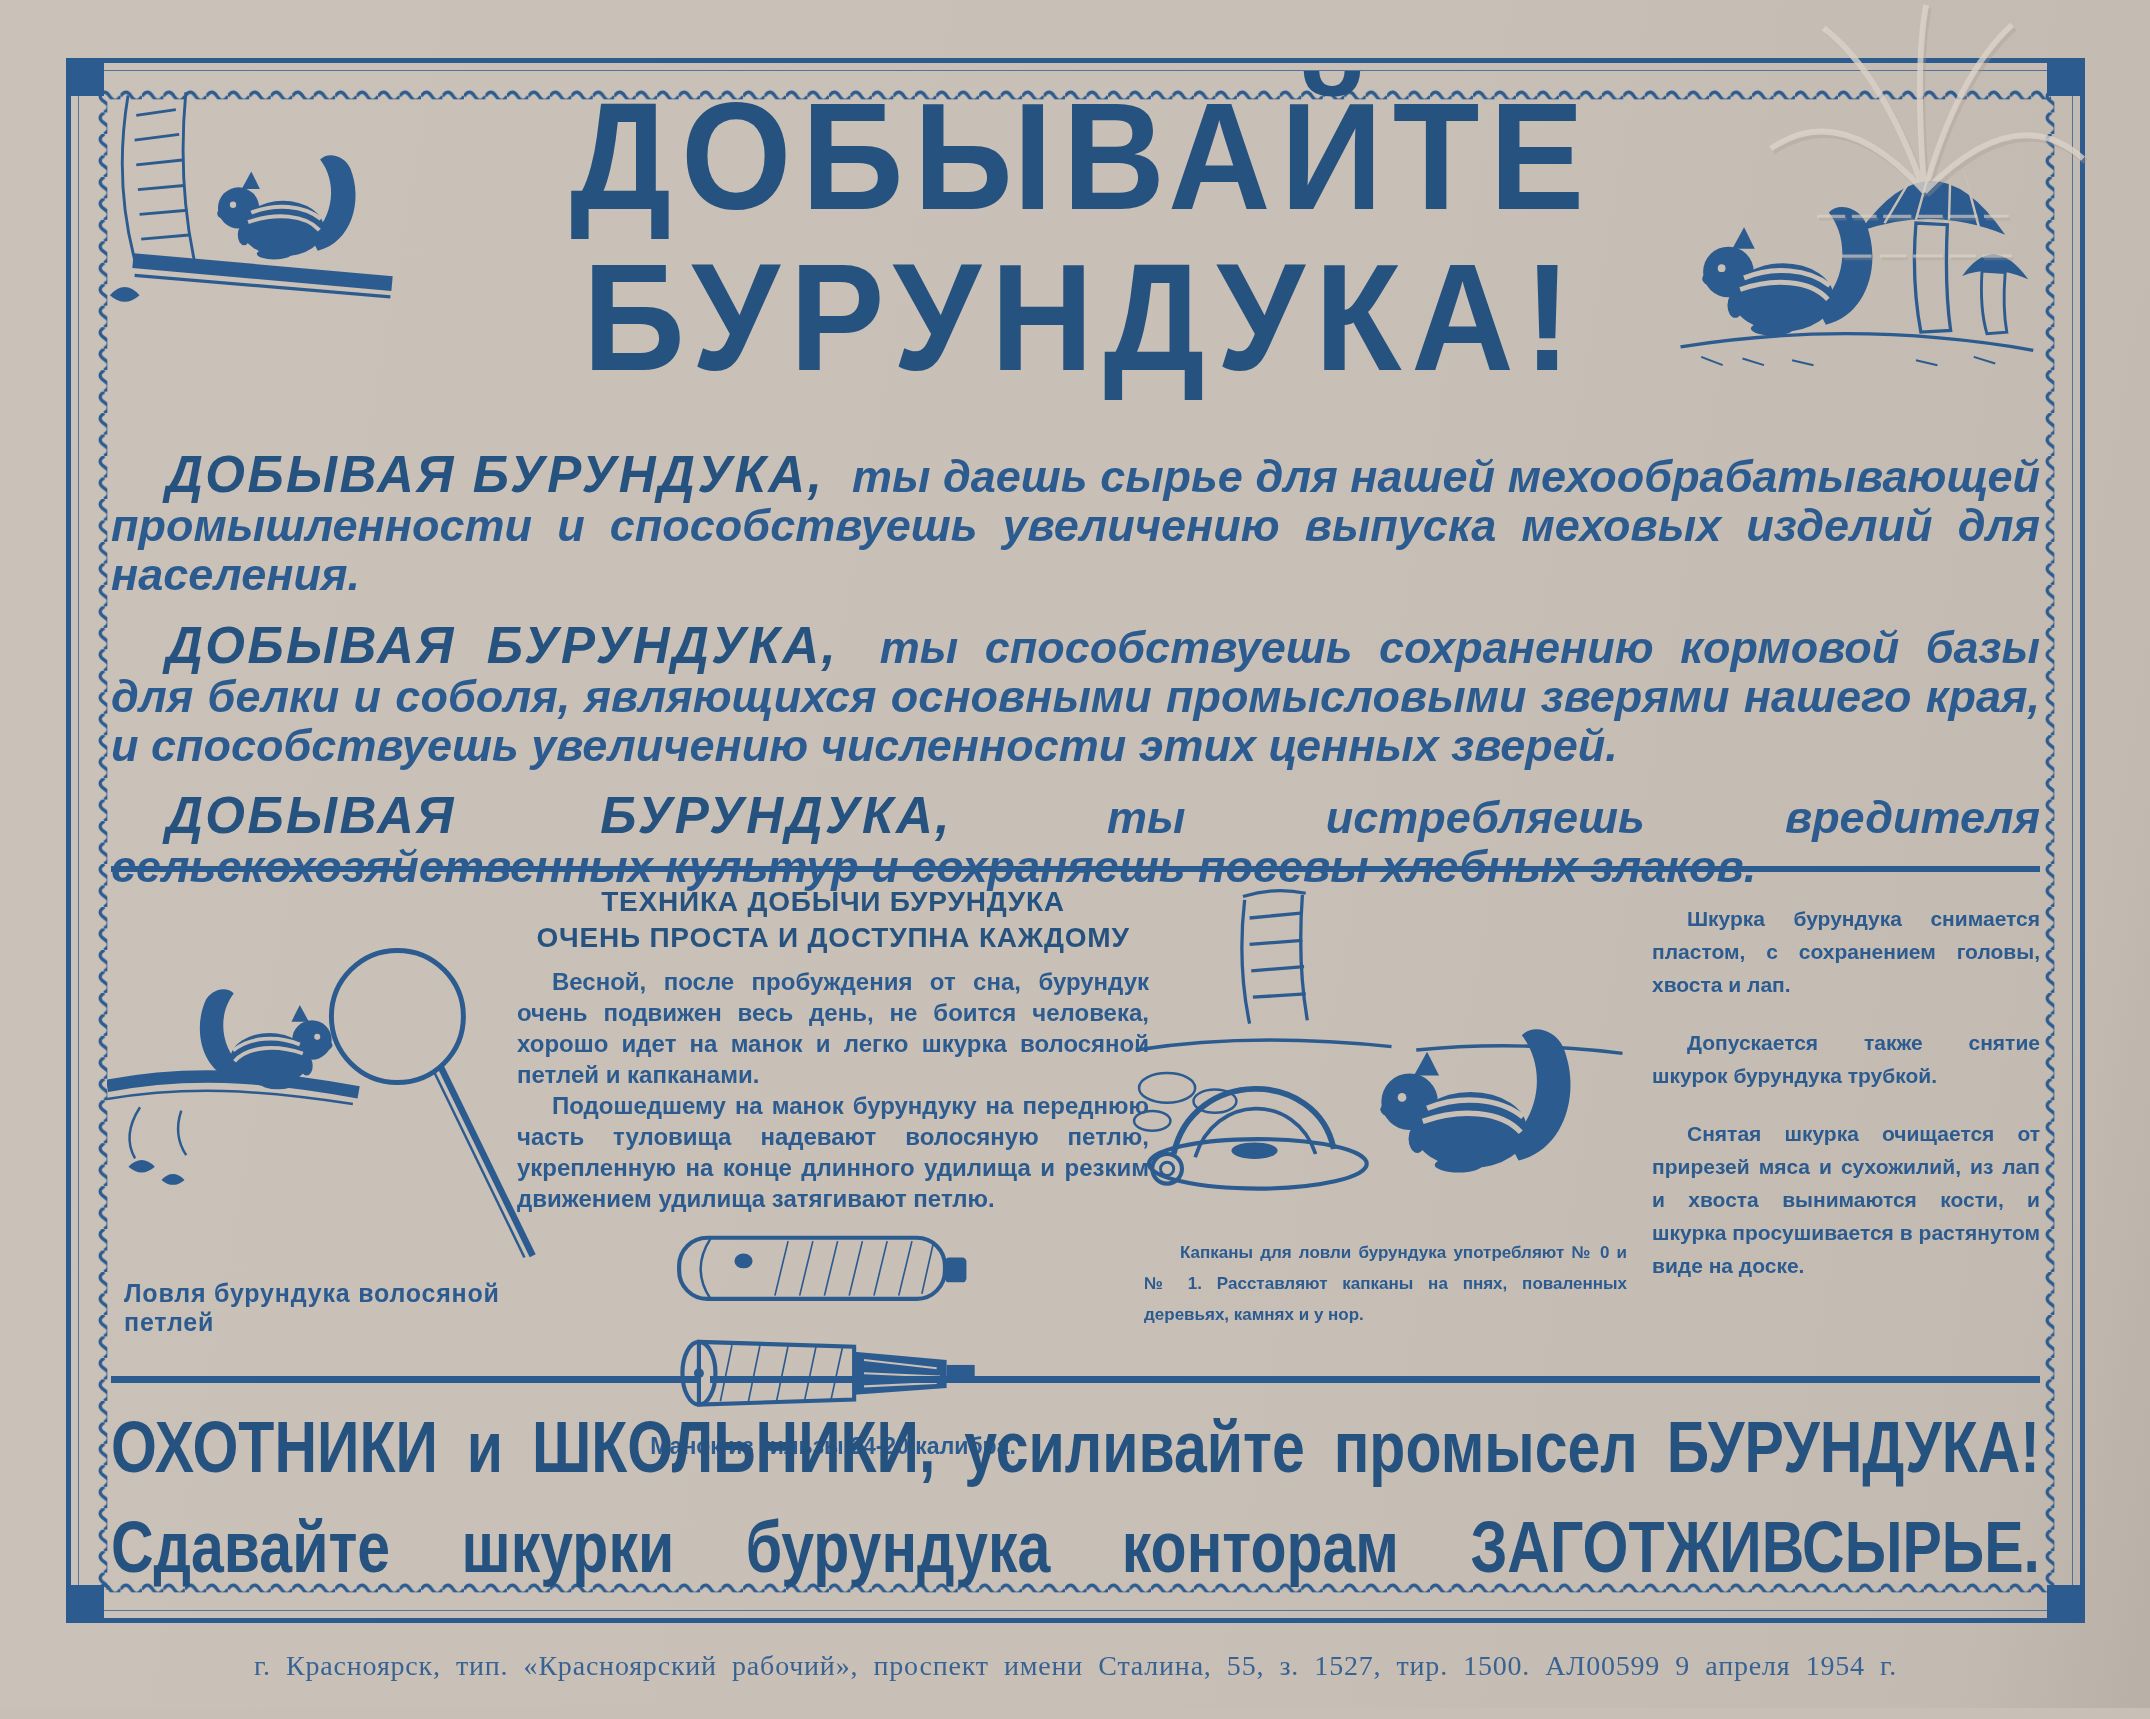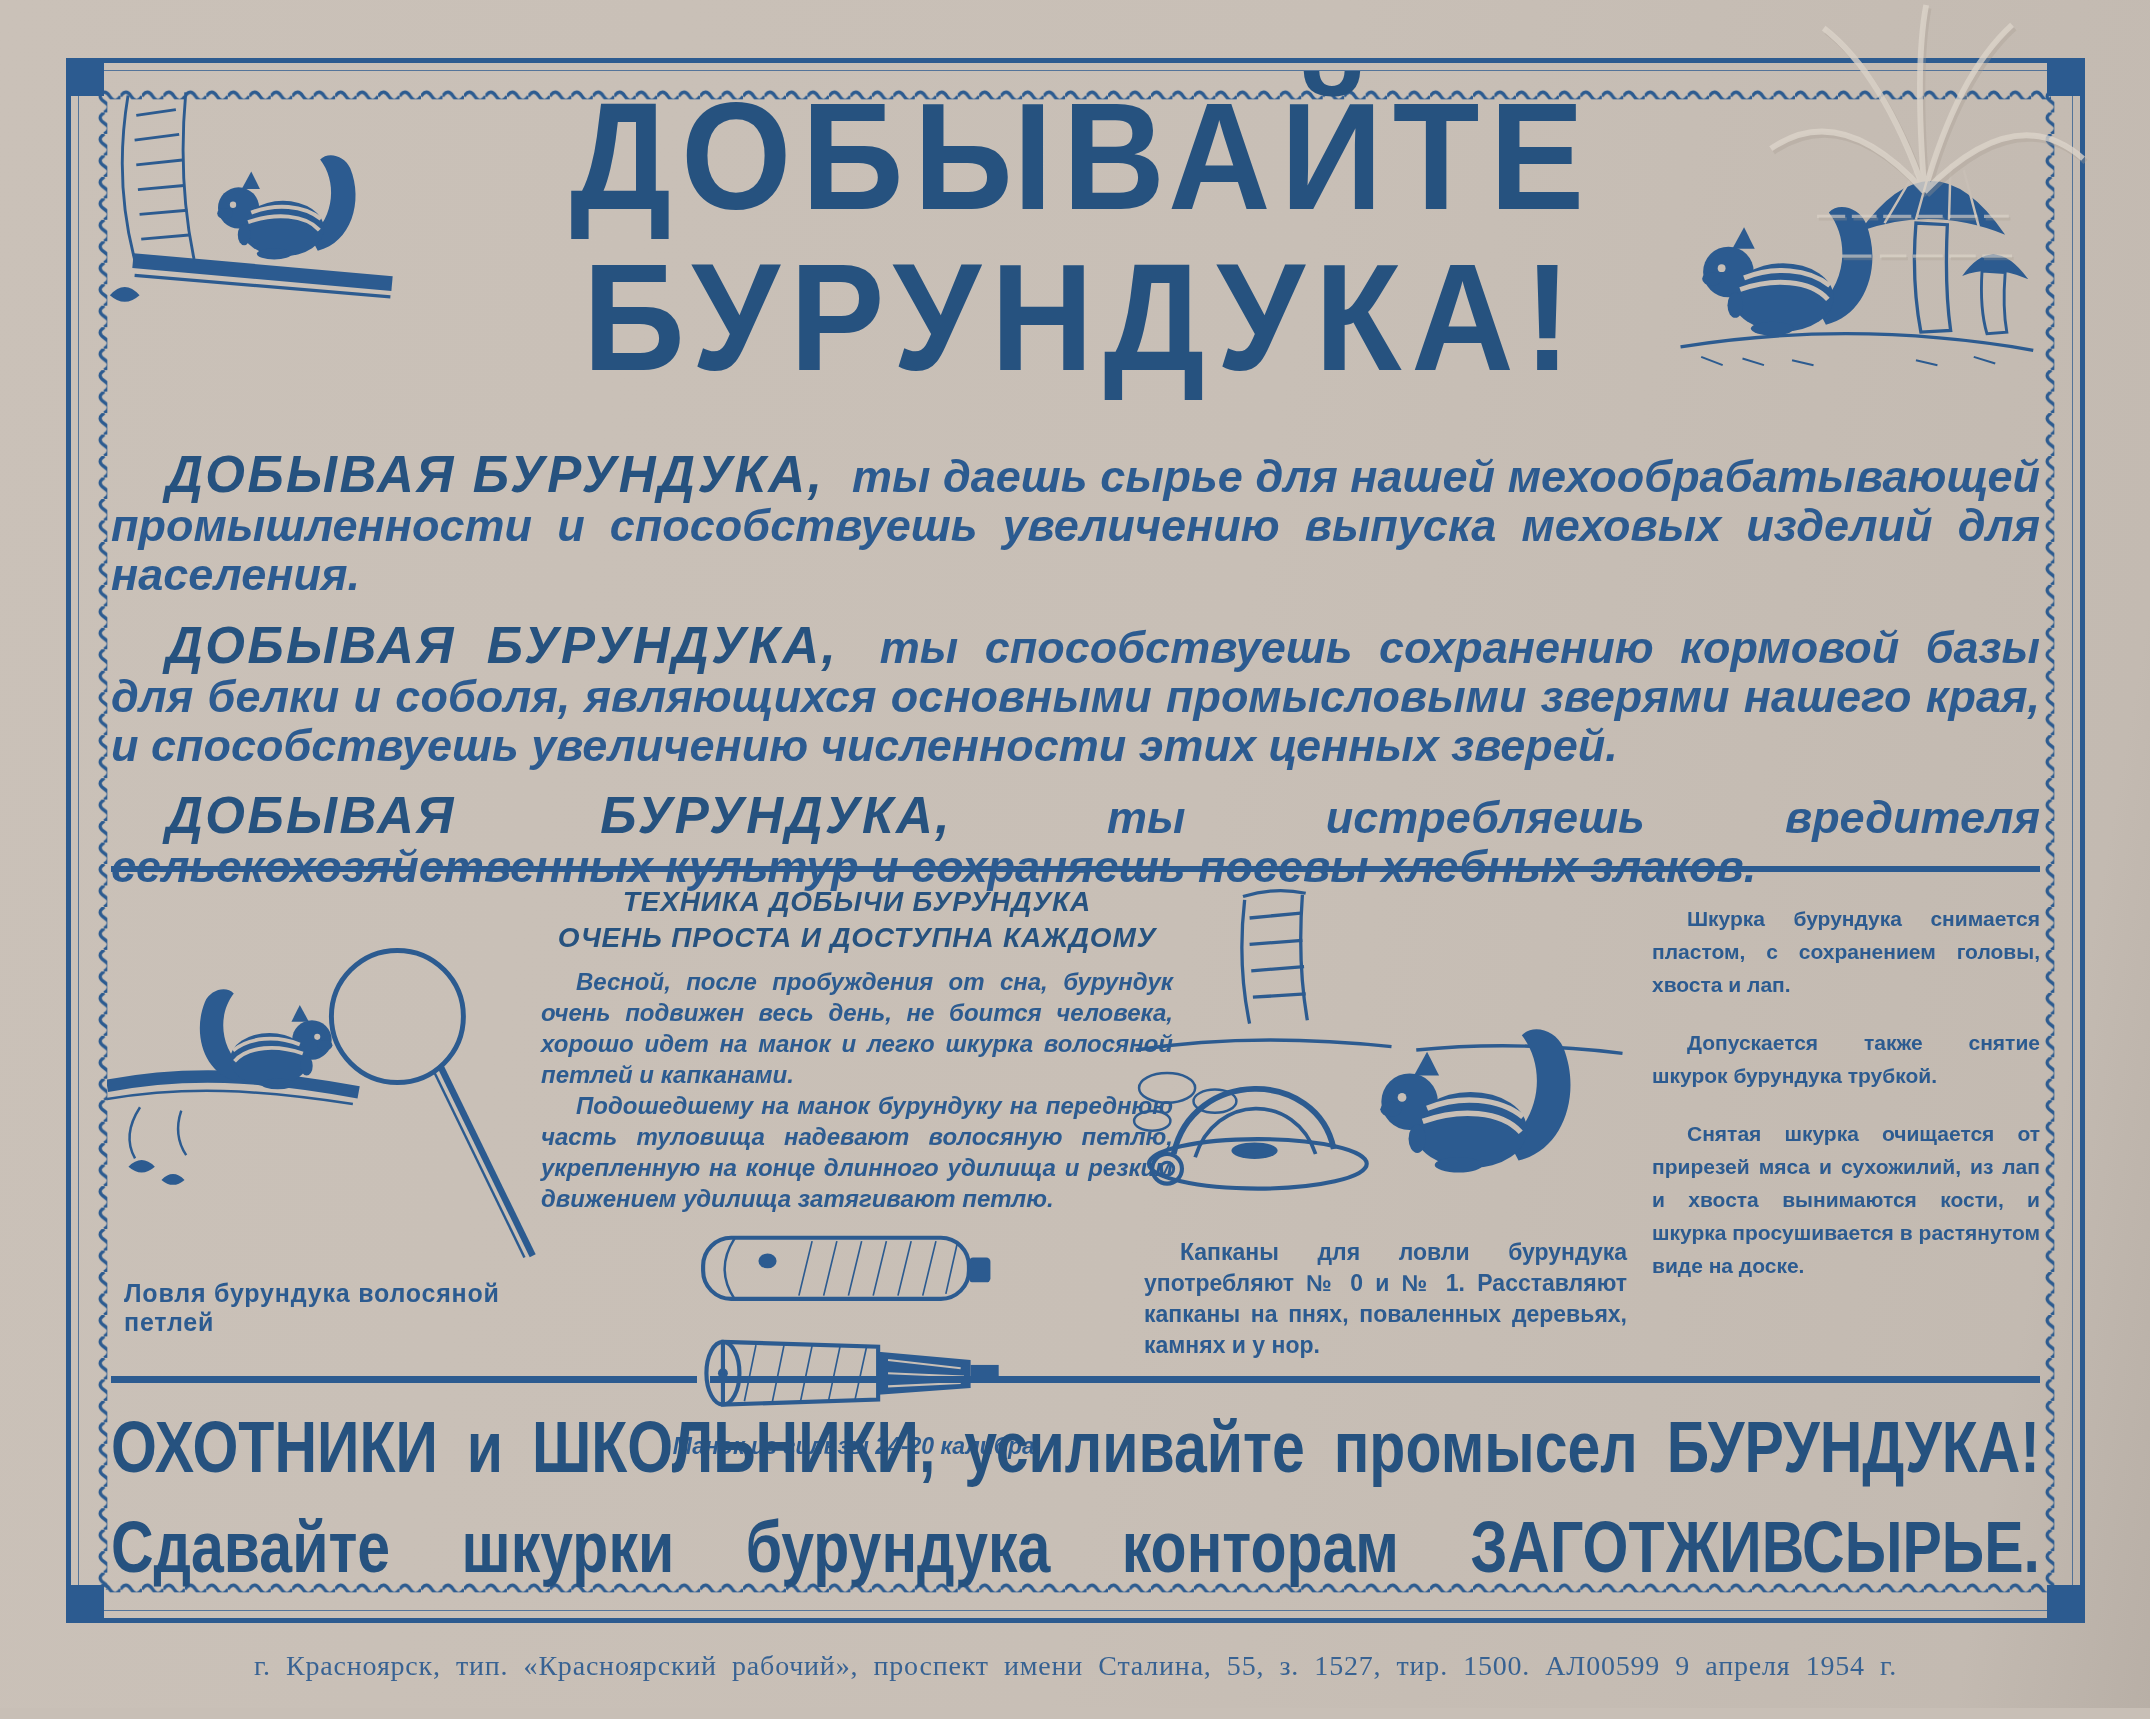--- a/index.html
+++ b/index.html
@@ -39,23 +39,23 @@
     text-align:justify;font-weight:bold;color:var(--ink);font-style:italic;}
   .intro p{margin:0 0 21.5px 0;text-indent:55px;}
   .intro .lead{font-size:51px;letter-spacing:2.5px;color:var(--ink-dark);margin-right:15px;}
 
   
   .rule{position:absolute;height:5.8px;background:var(--ink);}
 
   
   .caption{position:absolute;font-weight:bold;color:var(--ink);}
   .snare-caption{left:124px;top:1279px;width:388px;text-align:left;font-size:25px;letter-spacing:0.8px;}
-  .trap-caption{left:1144px;top:1237px;width:483px;font-size:23px;line-height:31px;text-align:justify;text-indent:36px;}
-
-  .tech-col{position:absolute;left:541px;top:884px;width:632px;color:var(--ink);font-style:italic;}
+  .trap-caption{left:1144px;top:1237px;width:483px;font-size:17px;line-height:31px;text-align:justify;text-indent:36px;}
+
+  .tech-col{position:absolute;left:517px;top:884px;width:632px;color:var(--ink);}
   .tech-head{text-align:center;font-weight:bold;font-size:28px;line-height:36px;letter-spacing:0.8px;color:var(--ink-dark);margin-bottom:10px;}
   .tech-p{margin:0;font-weight:bold;font-size:24px;line-height:31px;text-align:justify;text-indent:35px;}
   .whistles{margin:11.6px auto 5px auto;}
   .whistle-caption{text-align:center;font-weight:bold;font-size:23px;margin-top:15px;}
 
   .skin-col{position:absolute;left:1652px;top:902px;width:388px;color:var(--ink);}
   .skin-col p{margin:0 0 25px 0;font-weight:bold;font-size:21px;line-height:33px;text-align:justify;text-indent:35px;}
 
   
   .slogan{position:absolute;left:111px;width:1929px;font-weight:bold;color:var(--ink-dark);

